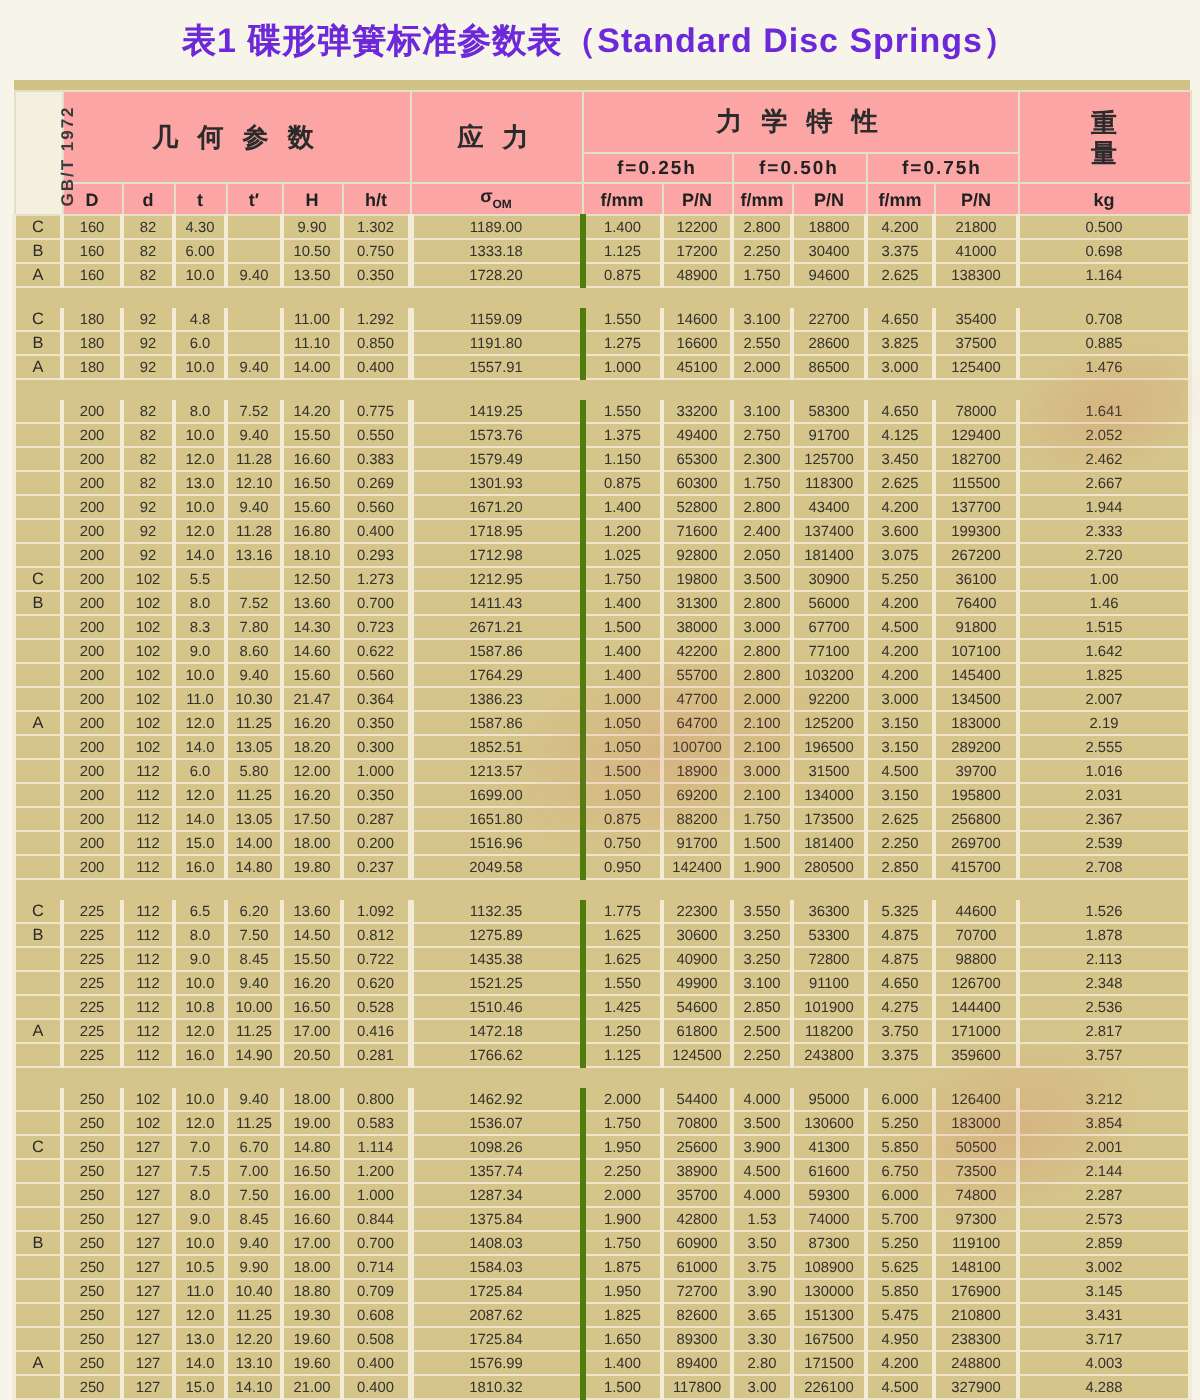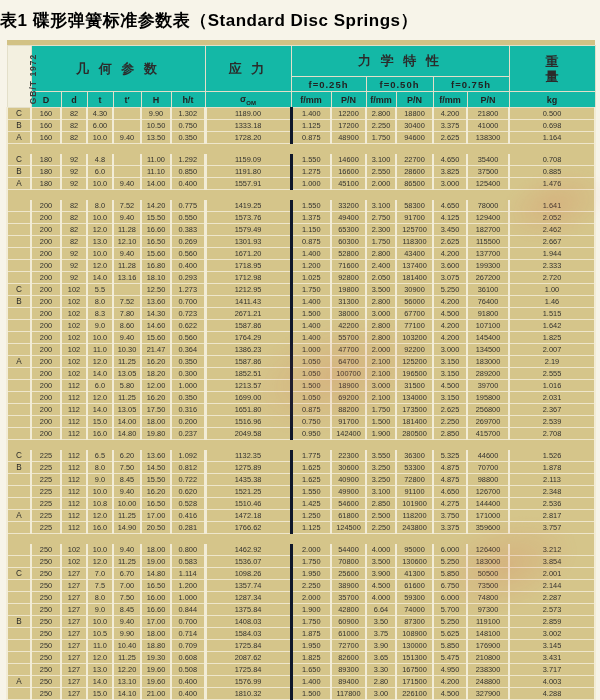--- a/index.html
+++ b/index.html
@@ -1,40 +1,40 @@
 <!DOCTYPE html>
 <html><head>
 <meta charset="utf-8">
 <style>
   html,body{margin:0;padding:0;}
   body{background:#ffffff;font-family:"Liberation Sans",sans-serif;}
   .page{position:relative;width:600px;height:700px;background:#f7f4e9;overflow:hidden;}
-  .title{padding-top:9px;text-align:left;color:#000000;font-weight:bold;
+  .title{padding-top:9px;text-align:center;color:#6d28d9;font-weight:bold;
          font-size:17px;letter-spacing:0.5px;white-space:nowrap;}
   .tablewrap{position:absolute;left:6px;top:40px;width:588px;}
   table{border-collapse:collapse;table-layout:fixed;width:588px;}
   
   thead .strip td{height:5px;background:#d2c285;padding:0;border:none;}
-  thead th{background:#14b8a6;color:#2b2b2b;font-weight:bold;padding:0;
+  thead th{background:#fca5a5;color:#2b2b2b;font-weight:bold;padding:0;
            border:1px solid #e3dfc9;vertical-align:middle;}
   th.gbt{width:24px;background:#f3f0e0;}
   .vert{display:inline-block;transform:rotate(-90deg);white-space:nowrap;
         font-size:8.5px;letter-spacing:1px;color:#3a3a3a;font-weight:bold;}
   th.grp{font-size:13px;letter-spacing:3px;height:30px;}
   th.weight div{line-height:15px;font-size:13px;letter-spacing:0;}
   th.sub{font-size:9.5px;height:14px;letter-spacing:1px;font-weight:bold;color:#222;margin-left:37px;}
   th.col{font-size:9px;height:15px;font-weight:bold;color:#222;}
   th.col sub{font-size:6px;}
   
   tbody td{background:#d5c58a;color:#33322e;font-size:7.4px;text-align:center;
            height:11px;line-height:11px;padding:0;overflow:hidden;white-space:nowrap;
            border-right:2px solid #f2ecd6;border-bottom:1px solid #eee6cb;}
   tbody td:first-child{border-left:2px solid #f2ecd6;font-size:8.2px;color:#2a2a28;}
   tbody tr.spacer td{height:10px;background:#d5c58a;border-bottom:none;}
-  td.sig{border-left:3px solid #f2ecd6;border-right:3px solid #0f172a;}
+  td.sig{border-left:3px solid #f2ecd6;border-right:3px solid #4d7c0f;}
   
   .wm{position:absolute;pointer-events:none;filter:blur(2px);
       background:radial-gradient(ellipse at center, rgba(214,92,70,0.16), rgba(214,92,70,0) 70%);}
   .wm1{left:240px;top:320px;width:190px;height:110px;transform:rotate(-18deg);}
   .wm2{left:500px;top:170px;width:110px;height:70px;transform:rotate(-18deg);}
   .wm3{left:430px;top:520px;width:150px;height:90px;transform:rotate(-18deg);}
 </style>
 </head>
 <body>
 
@@ -494,21 +494,21 @@
             <td>195800</td>
             <td>2.031</td>
           </tr>
           <tr>
             <td></td>
             <td>200</td>
             <td>112</td>
             <td>14.0</td>
             <td>13.05</td>
             <td>17.50</td>
-            <td>0.316</td>
+            <td>0.287</td>
             <td class="sig">1651.80</td>
             <td>0.875</td>
             <td>88200</td>
             <td>1.750</td>
             <td>173500</td>
             <td>2.625</td>
             <td>256800</td>
             <td>2.367</td>
           </tr>
           <tr>
@@ -759,21 +759,21 @@
             <td></td>
             <td>250</td>
             <td>127</td>
             <td>9.0</td>
             <td>8.45</td>
             <td>16.60</td>
             <td>0.844</td>
             <td class="sig">1375.84</td>
             <td>1.900</td>
             <td>42800</td>
-            <td>6.64</td>
+            <td>1.53</td>
             <td>74000</td>
             <td>5.700</td>
             <td>97300</td>
             <td>2.573</td>
           </tr>
           <tr>
             <td>B</td>
             <td>250</td>
             <td>127</td>
             <td>10.0</td>

